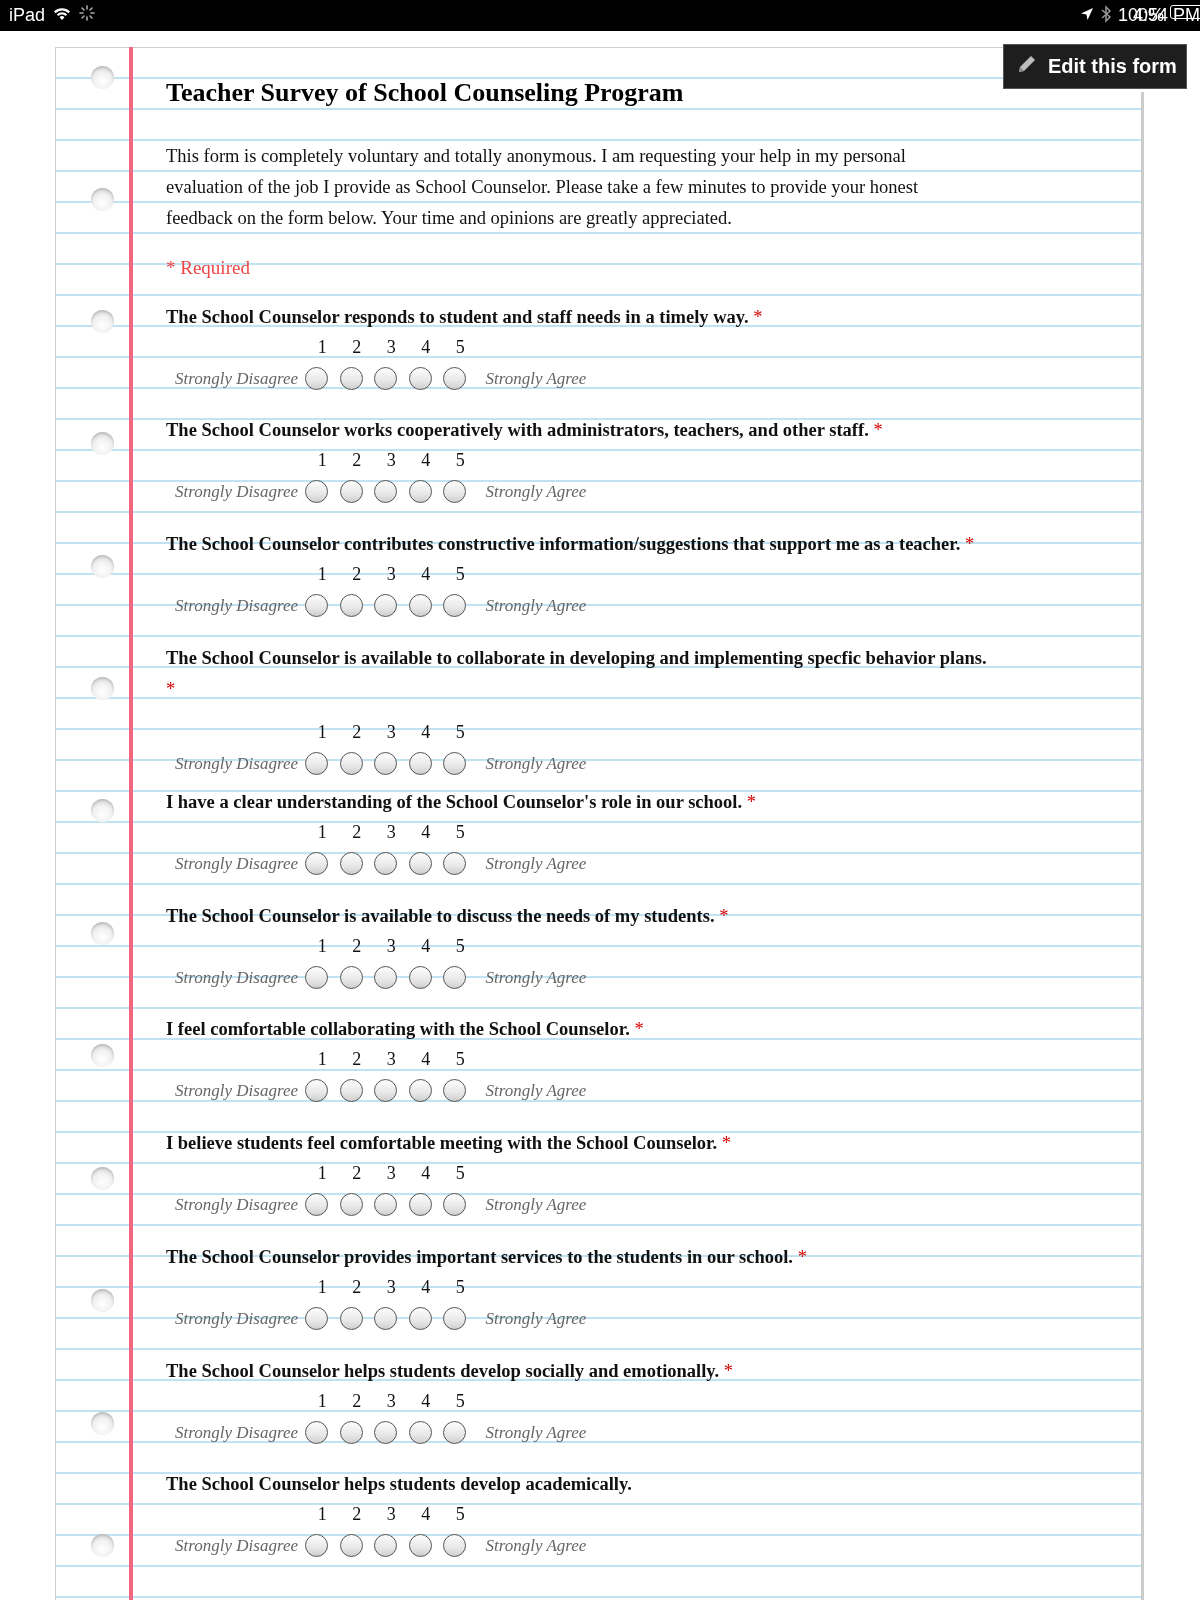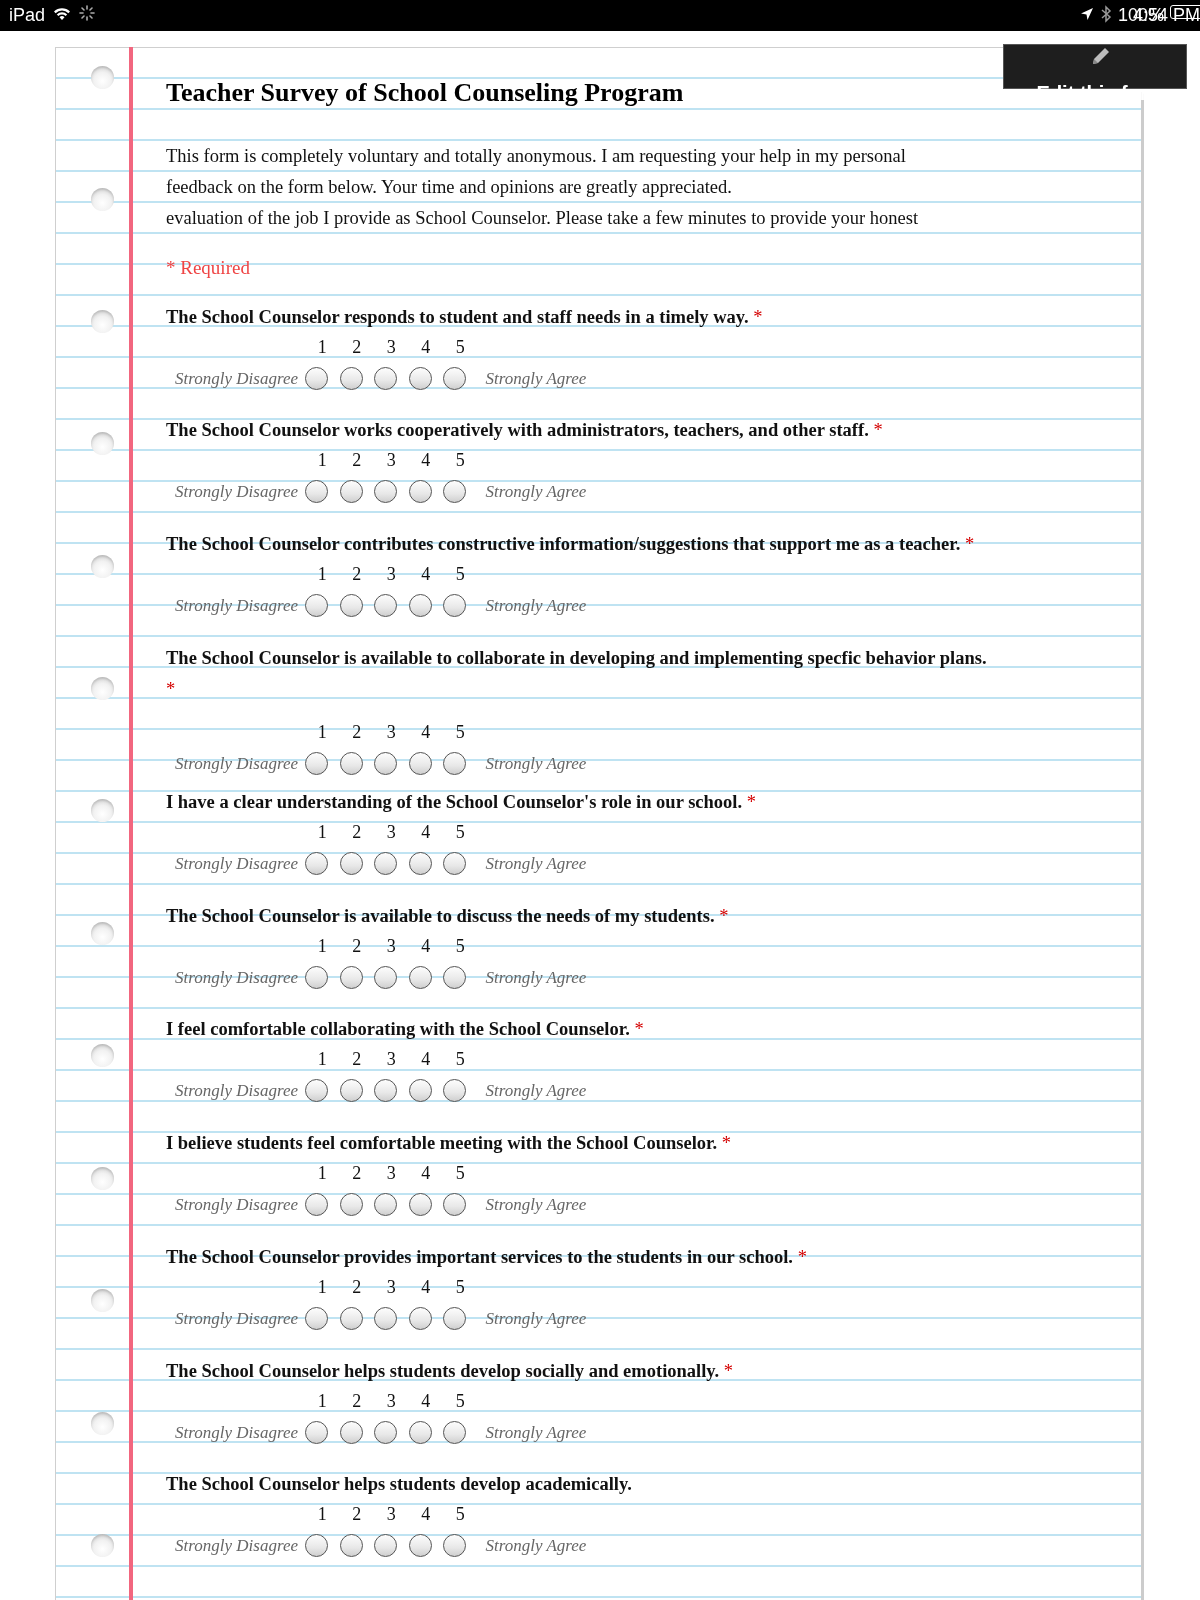--- a/index.html
+++ b/index.html
@@ -37,21 +37,21 @@
   }
   .hole {
     position:absolute; left:91px; width:23px; height:23px; border-radius:50%;
     background: radial-gradient(circle at 50% 65%, #ffffff 0%, #f2f2f2 45%, #cfcfcf 85%, #bdbdbd 100%);
     box-shadow: inset 0 2px 2px rgba(0,0,0,0.12);
   }
   .edit-btn {
     position:absolute; left:1003px; top:44px; width:184px; height:45px;
     background:#1e1e1e; border:1px solid #555; box-sizing:border-box;
     color:#fff; font-family:"Liberation Sans", sans-serif; font-weight:bold; font-size:20px;
-    display:flex; align-items:center; gap:10px; padding-left:12px; cursor:pointer;flex-direction:column;
+    display:flex; align-items:center; gap:10px; padding-left:12px; cursor:pointer;
   }
   .content { position:absolute; left:166px; top:0; width:930px; }
   .title { position:absolute; top:78px; font-size:26px; font-weight:bold; color:#000; white-space:nowrap; }
   .desc { position:absolute; top:141px; font-size:18.5px; line-height:31px; color:#111; width:900px; }
   .required-note { position:absolute; top:257px; font-size:19px; color:#ef4444; }
   .q { position:absolute; left:0; width:940px; }
   .q-text { font-size:18.5px; font-weight:bold; color:#111; line-height:31px; white-space:nowrap; }
   .req { color:#d40000; font-weight:normal; }
   .scale { position:relative; height:70px; }
   .nums { position:absolute; left:139px; top:4px; display:flex; }
@@ -135,22 +135,22 @@
         <path d="M3 19 L4 14 L8 18 Z" fill="#888"></path>
       </svg>
   </span>
   <span>Edit this form</span>
 </div>
 
 <div class="content">
   <div class="title">Teacher Survey of School Counseling Program</div>
   <div class="desc">
     <div>This form is completely voluntary and totally anonymous.  I am requesting your help in my personal</div>
+    <div>evaluation of the job I provide as School Counselor.  Please take a few minutes to provide your honest</div>
     <div>feedback on the form below. Your time and opinions are greatly appreciated.</div>
-    <div>evaluation of the job I provide as School Counselor.  Please take a few minutes to provide your honest</div>
   </div>
   <div class="required-note">* Required</div>
 
   <div class="q" style="top:302px">
     <div class="q-text"><span>The School Counselor responds to student and staff needs in a timely way.</span> <span class="req">*</span></div>
     <div class="scale">
       <div class="nums">
           <span>1</span>
           <span>2</span>
           <span>3</span>

